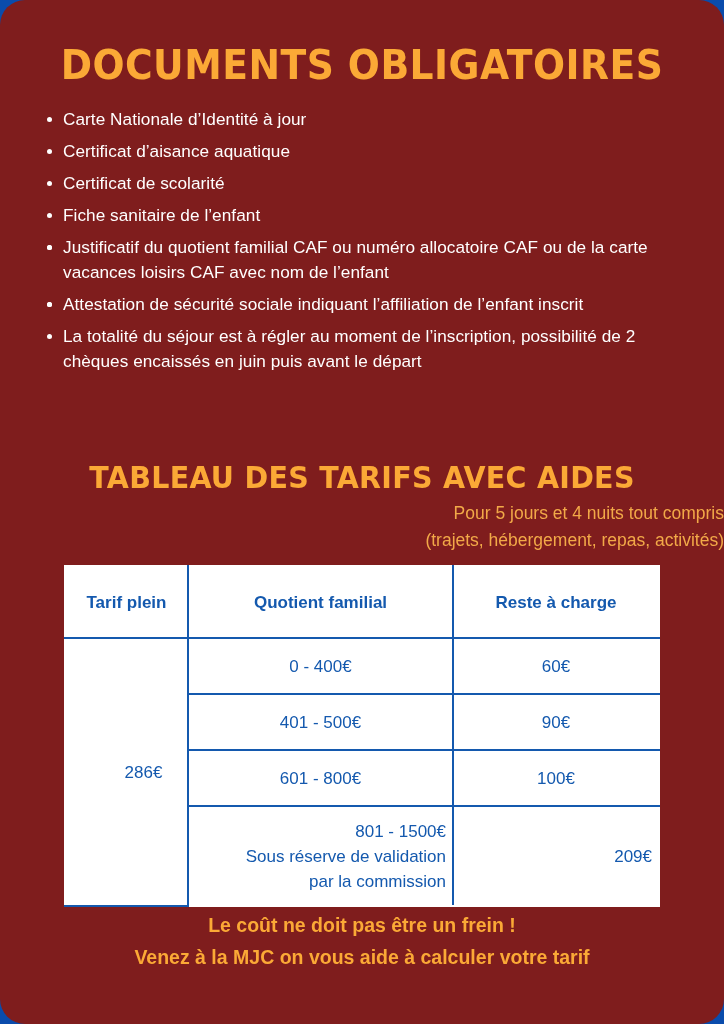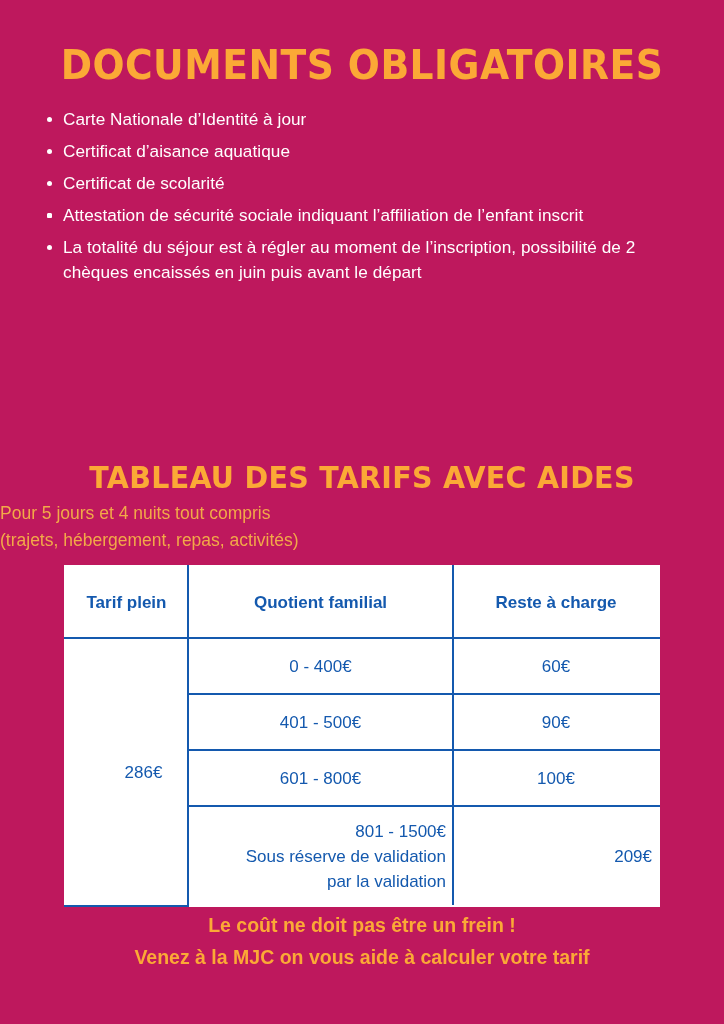--- a/index.html
+++ b/index.html
@@ -10,22 +10,23 @@
     width: 724px;
     height: 1024px;
     background: #0A4CAC;
     font-family: "Liberation Sans", sans-serif;
     overflow: hidden;
   }
   .poster {
     position: relative;
     width: 724px;
     height: 1024px;
-    background: #be185d;
+    background: #7f1d1d;
     box-sizing: border-box;
+    border-radius: 25px;
   }
 
   
   .main-title {
     position: absolute;
     top: 44px;
     left: 0;
     width: 724px;
     text-align: center;
     color: #FBA936;
@@ -82,21 +83,21 @@
     line-height: 1.05;
     letter-spacing: 0.3px;
     transform: scaleX(0.92);
     transform-origin: center center;
     white-space: nowrap;
   }
   .section-sub {
     position: absolute;
     left: 0;
     width: 724px;
-    text-align: left;
+    text-align: right;
     color: #F2A948;
     font-size: 17.5px;
     line-height: 26px;
     font-weight: normal;
   }
   .section-sub.line1 { top: 500px; }
   .section-sub.line2 { top: 527px; }
 
   
   .tarif-table {
@@ -177,26 +178,28 @@
     <li>
       <span class="bullet"></span>
       <span>Certificat d’aisance aquatique</span>
     </li>
     <li>
       <span class="bullet"></span>
       <span>Certificat de scolarité</span>
     </li>
     <li>
       <span class="bullet"></span>
-    </li>
-    <li>
-      <span class="bullet"></span>
-    </li>
-    <li>
-      <span class="bullet"></span>
+      <span>Fiche sanitaire de l’enfant</span>
+    </li>
+    <li>
+      <span class="bullet"></span>
+    </li>
+    <li>
+      <span class="bullet"></span>
+      <span>Justificatif du quotient familial CAF ou numéro allocatoire CAF ou de la carte vacances loisirs CAF avec nom de l’enfant</span>
     </li>
     <li>
       <span class="bullet"></span>
     </li>
     <li>
       <span class="bullet"></span>
       <span>Attestation de sécurité sociale indiquant l’affiliation de l’enfant inscrit</span>
     </li>
     <li>
       <span class="bullet"></span>
@@ -234,21 +237,21 @@
         <td>90€</td>
       </tr>
       <tr>
         <td>601 - 800€</td>
         <td>100€</td>
       </tr>
       <tr>
         <td class="cell-multiline">
           <div>801 - 1500€</div>
           <div>Sous réserve de validation</div>
-          <div>par la validation</div>
+          <div>par la commission</div>
         </td>
         <td>209€</td>
       </tr>
     </tbody>
   </table>
 
   <div class="footer line1">Le coût ne doit pas être un frein !</div>
 
   <div class="footer line2">Venez à la MJC on vous aide à calculer votre tarif</div>
 

